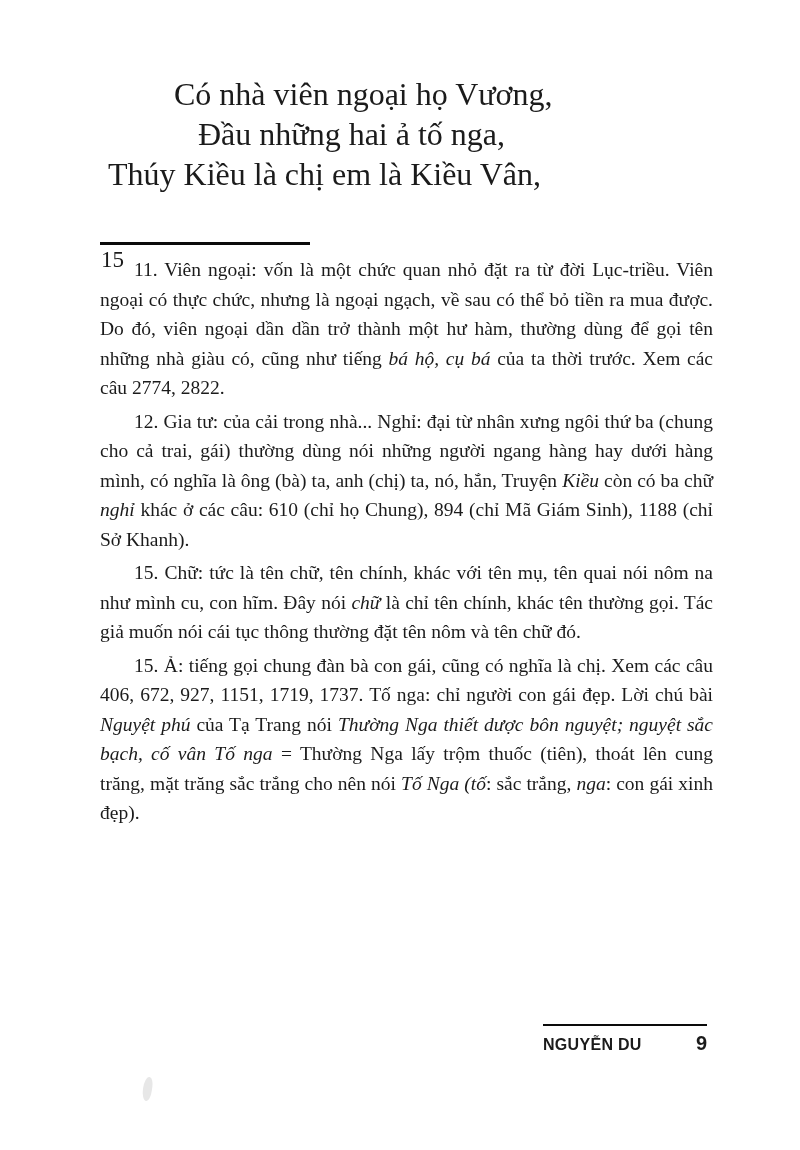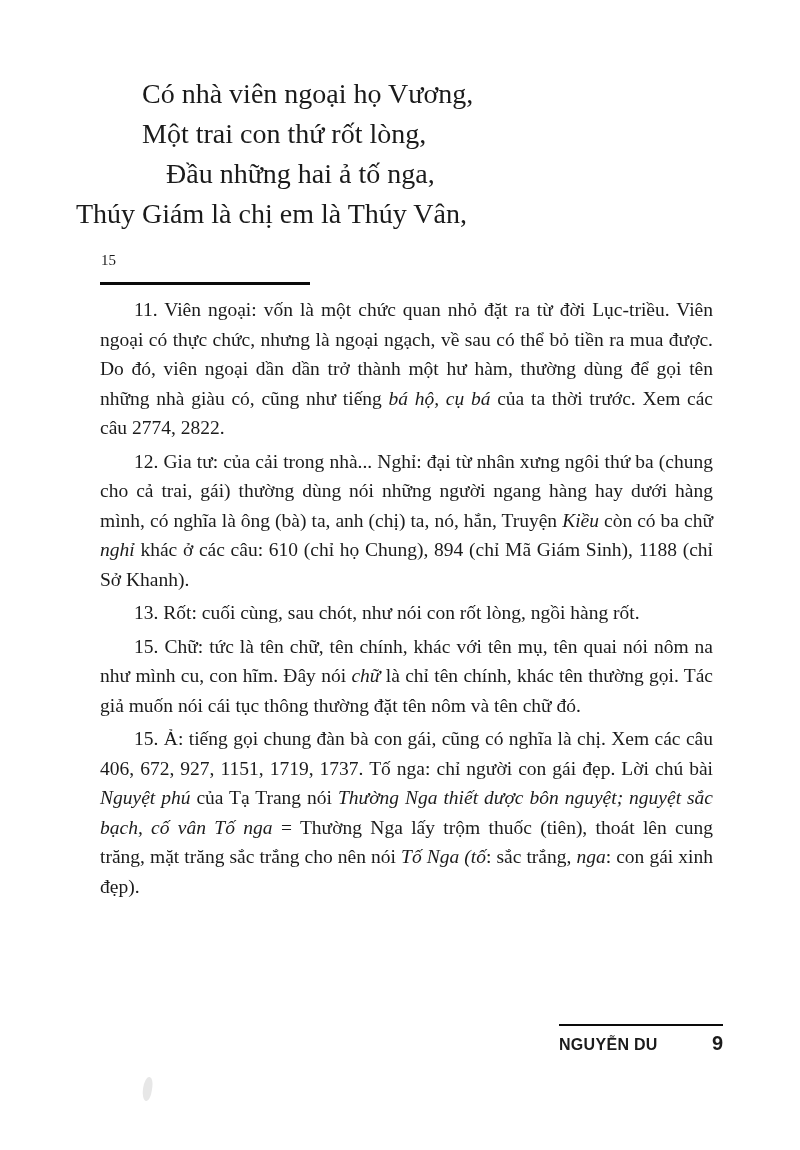--- a/index.html
+++ b/index.html
@@ -10,35 +10,35 @@
     margin: 0 auto;
     background: #ffffff;
     color: #1b1b1b;
     font-family: "Liberation Serif", "DejaVu Serif", serif;
     overflow: hidden;
   }
 
   
   .verse {
     padding-top: 74px;
-    margin-left: 76px;
-    font-size: 28px;
+    margin-left: 108px;
+    font-size: 32px;
   }
   .vline {
     height: 40px;
     line-height: 40px;
     white-space: nowrap;
   }
   .vline.indent-a { margin-left: 66px; }
   .vline.indent-b { margin-left: 90px; }
   .verse-line-no {
     position: absolute;
     left: 101px;
     top: 240px;
-    font-size: 15px;
+    font-size: 23px;
     line-height: 40px;
   }
 
   
   .fn-rule {
     margin: 48px 0 0 100px;
     width: 210px;
     height: 0;
     border-top: 3px solid #0a0a0a;
   }
@@ -53,21 +53,21 @@
   .footnotes p {
     margin: 0 0 4px 0;
     text-indent: 34px;
   }
   .bold   { font-weight: normal; }
   .italic { font-style: italic; }
 
   
   .page-footer {
     position: absolute;
-    left: 559px;
+    left: 543px;
     top: 1024px;
     width: 164px;
     border-top: 2px solid #0a0a0a;
     padding-top: 6px;
     display: flex;
     justify-content: space-between;
     align-items: baseline;
     font-family: "Liberation Sans", "DejaVu Sans", sans-serif;
     font-weight: bold;
   }
@@ -89,31 +89,29 @@
 </style>
 </head>
 <body>
 
 <div class="page">
 
   <div class="verse-line-no">15</div>
 
   <section class="verse">
     <div class="vline indent-a">Có nhà viên ngoại họ Vương,</div>
-    <div class="vline indent-a">Một trai con thứ rốt lòng,</div>
     <div class="vline indent-b">Đầu những hai ả tố nga,</div>
-    <div class="vline">Thúy Giám là chị em là Thúy Vân,</div>
+    <div class="vline">Thúy Kiều là chị em là Kiều Vân,</div>
   </section>
 
   <div class="fn-rule"></div>
 
   <section class="footnotes">
     <p><span>11. </span><span class="bold">Viên ngoại</span><span>: vốn là một chức quan nhỏ đặt ra từ đời Lục-triều. Viên ngoại có thực chức, nhưng là ngoại ngạch, về sau có thể bỏ tiền ra mua được. Do đó, viên ngoại dần dần trở thành một hư hàm, thường dùng để gọi tên những nhà giàu có, cũng như tiếng </span><span class="italic">bá hộ, cụ bá</span><span> của ta thời trước. Xem các câu 2774, 2822.</span></p>
     <p><span>12. </span><span class="bold">Gia tư:</span><span> của cải trong nhà... </span><span class="bold">Nghỉ</span><span>: đại từ nhân xưng ngôi thứ ba (chung cho cả trai, gái) thường dùng nói những người ngang hàng hay dưới hàng mình, có nghĩa là ông (bà) ta, anh (chị) ta, nó, hắn, Truyện </span><span class="italic">Kiều</span><span> còn có ba chữ </span><span class="italic">nghỉ</span><span> khác ở các câu: 610 (chỉ họ Chung), 894 (chỉ Mã Giám Sinh), 1188 (chỉ Sở Khanh).</span></p>
-    <p><span>13. </span><span class="bold">Rốt</span><span>: cuối cùng, sau chót, như nói con rốt lòng, ngồi hàng rốt.</span></p>
     <p><span>15. </span><span class="bold">Chữ:</span><span> tức là tên chữ, tên chính, khác với tên mụ, tên quai nói nôm na như mình cu, con hĩm. Đây nói </span><span class="italic">chữ</span><span> là chỉ tên chính, khác tên thường gọi. Tác giả muốn nói cái tục thông thường đặt tên nôm và tên chữ đó.</span></p>
     <p><span>15. </span><span class="bold">Ả</span><span>: tiếng gọi chung đàn bà con gái, cũng có nghĩa là chị. Xem các câu 406, 672, 927, 1151, 1719, 1737. Tố nga: chỉ người con gái đẹp. Lời chú bài </span><span class="italic">Nguyệt phú</span><span> của Tạ Trang nói </span><span class="italic">Thường Nga thiết dược bôn nguyệt; nguyệt sắc bạch, cố vân Tố nga</span><span> = Thường Nga lấy trộm thuốc (tiên), thoát lên cung trăng, mặt trăng sắc trắng cho nên nói </span><span class="italic">Tố Nga (tố</span><span>: sắc trắng, </span><span class="italic">nga</span><span>: con gái xinh đẹp).</span></p>
   </section>
 
   <footer class="page-footer">
     <span class="footer-author">NGUYỄN DU</span>
     <span class="footer-pageno">9</span>
   </footer>
 
   <div class="smudge"></div>

